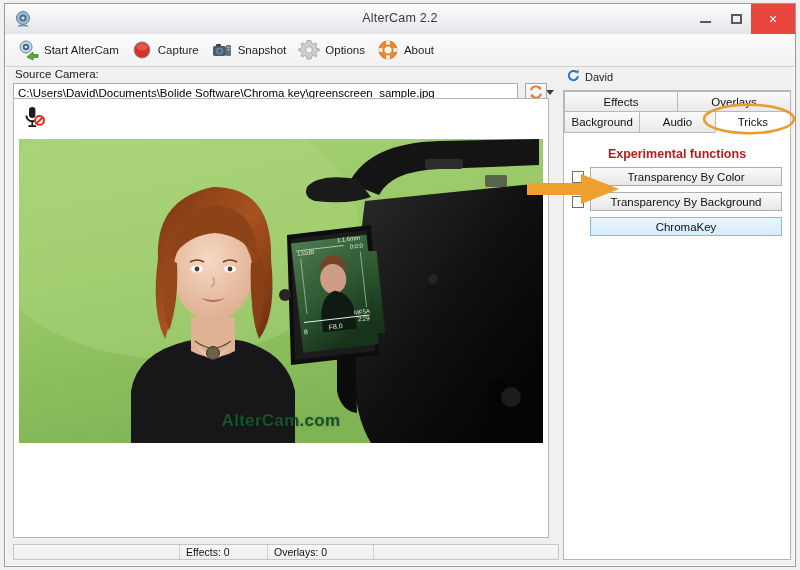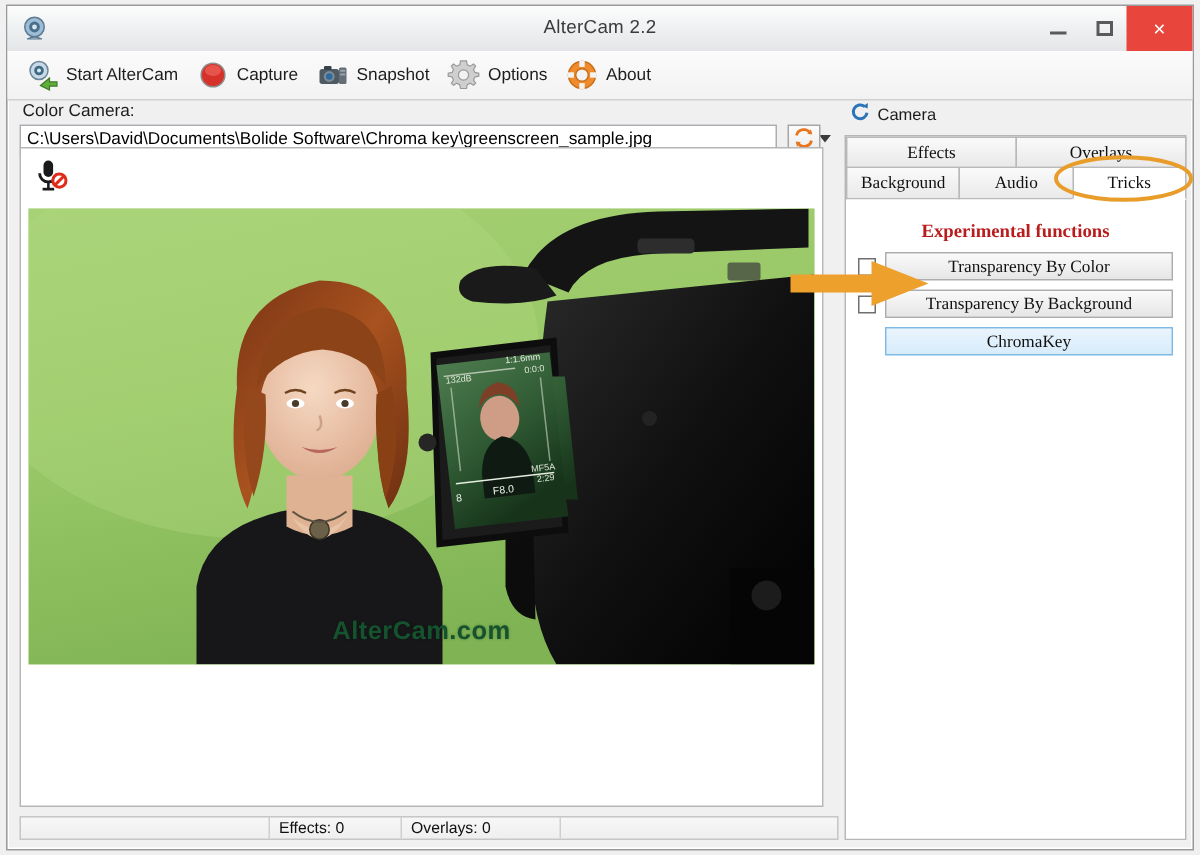--- a/index.html
+++ b/index.html
@@ -76,21 +76,21 @@
   .sb-0{width:126px;border-right:1px solid #cfcfcf;}
   .sb-1{width:88px;}
   .sb-2{width:106px;}
   .sb-3{flex:1;border-right:none;}
 
   
   .reset-row{height:18px;display:flex;align-items:center;margin-left:4px;}
   .reset-row .lab{font-size:11px;color:#1d1d1d;margin-left:5px;}
 
   .panel{position:absolute;left:0;top:22px;width:228px;height:470px;
-         border:1px solid #b6b6b6;box-sizing:border-box;background:#fff;font-family:Liberation Serif, serif;}
+         border:1px solid #b6b6b6;box-sizing:border-box;background:#fff;}
 
   .tabs{position:absolute;left:0;top:0;width:226px;}
   .tabrow{display:flex;height:21px;}
   .tab{flex:1;display:flex;align-items:center;justify-content:center;
        font-size:11.5px;color:#111;
        background:linear-gradient(#fafafa,#e9e9e9);
        border:1px solid #b9b9b9;border-bottom:1px solid #b9b9b9;
        box-sizing:border-box;margin-right:-1px;}
   .tab.sel{background:#fff;border-bottom:1px solid #fff;}
   .tabrow.r2 .tab{border-top:none;}
@@ -205,21 +205,21 @@
             <rect x="1.6" y="9.2" width="4" height="3.6" fill="#f3f3f3"></rect>
             <rect x="16.4" y="9.2" width="4" height="3.6" fill="#f3f3f3"></rect>
           </svg>
         </span>
         <span>About</span>
       </div>
     </div>
 
     <div class="left">
 
-      <div class="lbl">Color Camera:</div>
+      <div class="lbl">Source Camera:</div>
 
       <div class="combo-row">
         <div class="combo">C:\Users\David\Documents\Bolide Software\Chroma key\greenscreen_sample.jpg</div>
         <span class="combo-arrow"></span>
         <div class="refresh">
           <span>
             <svg width="14" height="14" viewBox="0 0 14 14">
               <path d="M2 5.2 a5 5 0 0 1 9.3 -1.1" fill="none" stroke="#e8761f" stroke-width="1.9"></path>
               <path d="M12 8.8 a5 5 0 0 1 -9.3 1.1" fill="none" stroke="#e8761f" stroke-width="1.9"></path>
               <path d="M11.6 1.2 l.9 3.4 -3.4 -.5 z" fill="#e8761f"></path>
@@ -375,21 +375,21 @@
 
     <div class="right">
 
       <div class="reset-row">
         <span>
           <svg width="13" height="13" viewBox="0 0 13 13">
             <path d="M11 7.2 a4.6 4.6 0 1 1 -1.6 -4.2" fill="none" stroke="#2c74b8" stroke-width="2"></path>
             <path d="M11.6 0.6 l-.2 3.8 -3.5 -1.4 z" fill="#2c74b8"></path>
           </svg>
         </span>
-        <span class="lab">Camera</span>
+        <span class="lab">David</span>
       </div>
 
       <div class="panel">
 
         <div class="tabs">
           <div class="tabrow r1">
             <div class="tab">Effects</div>
             <div class="tab">Overlays</div>
           </div>
           <div class="tabrow r2">

